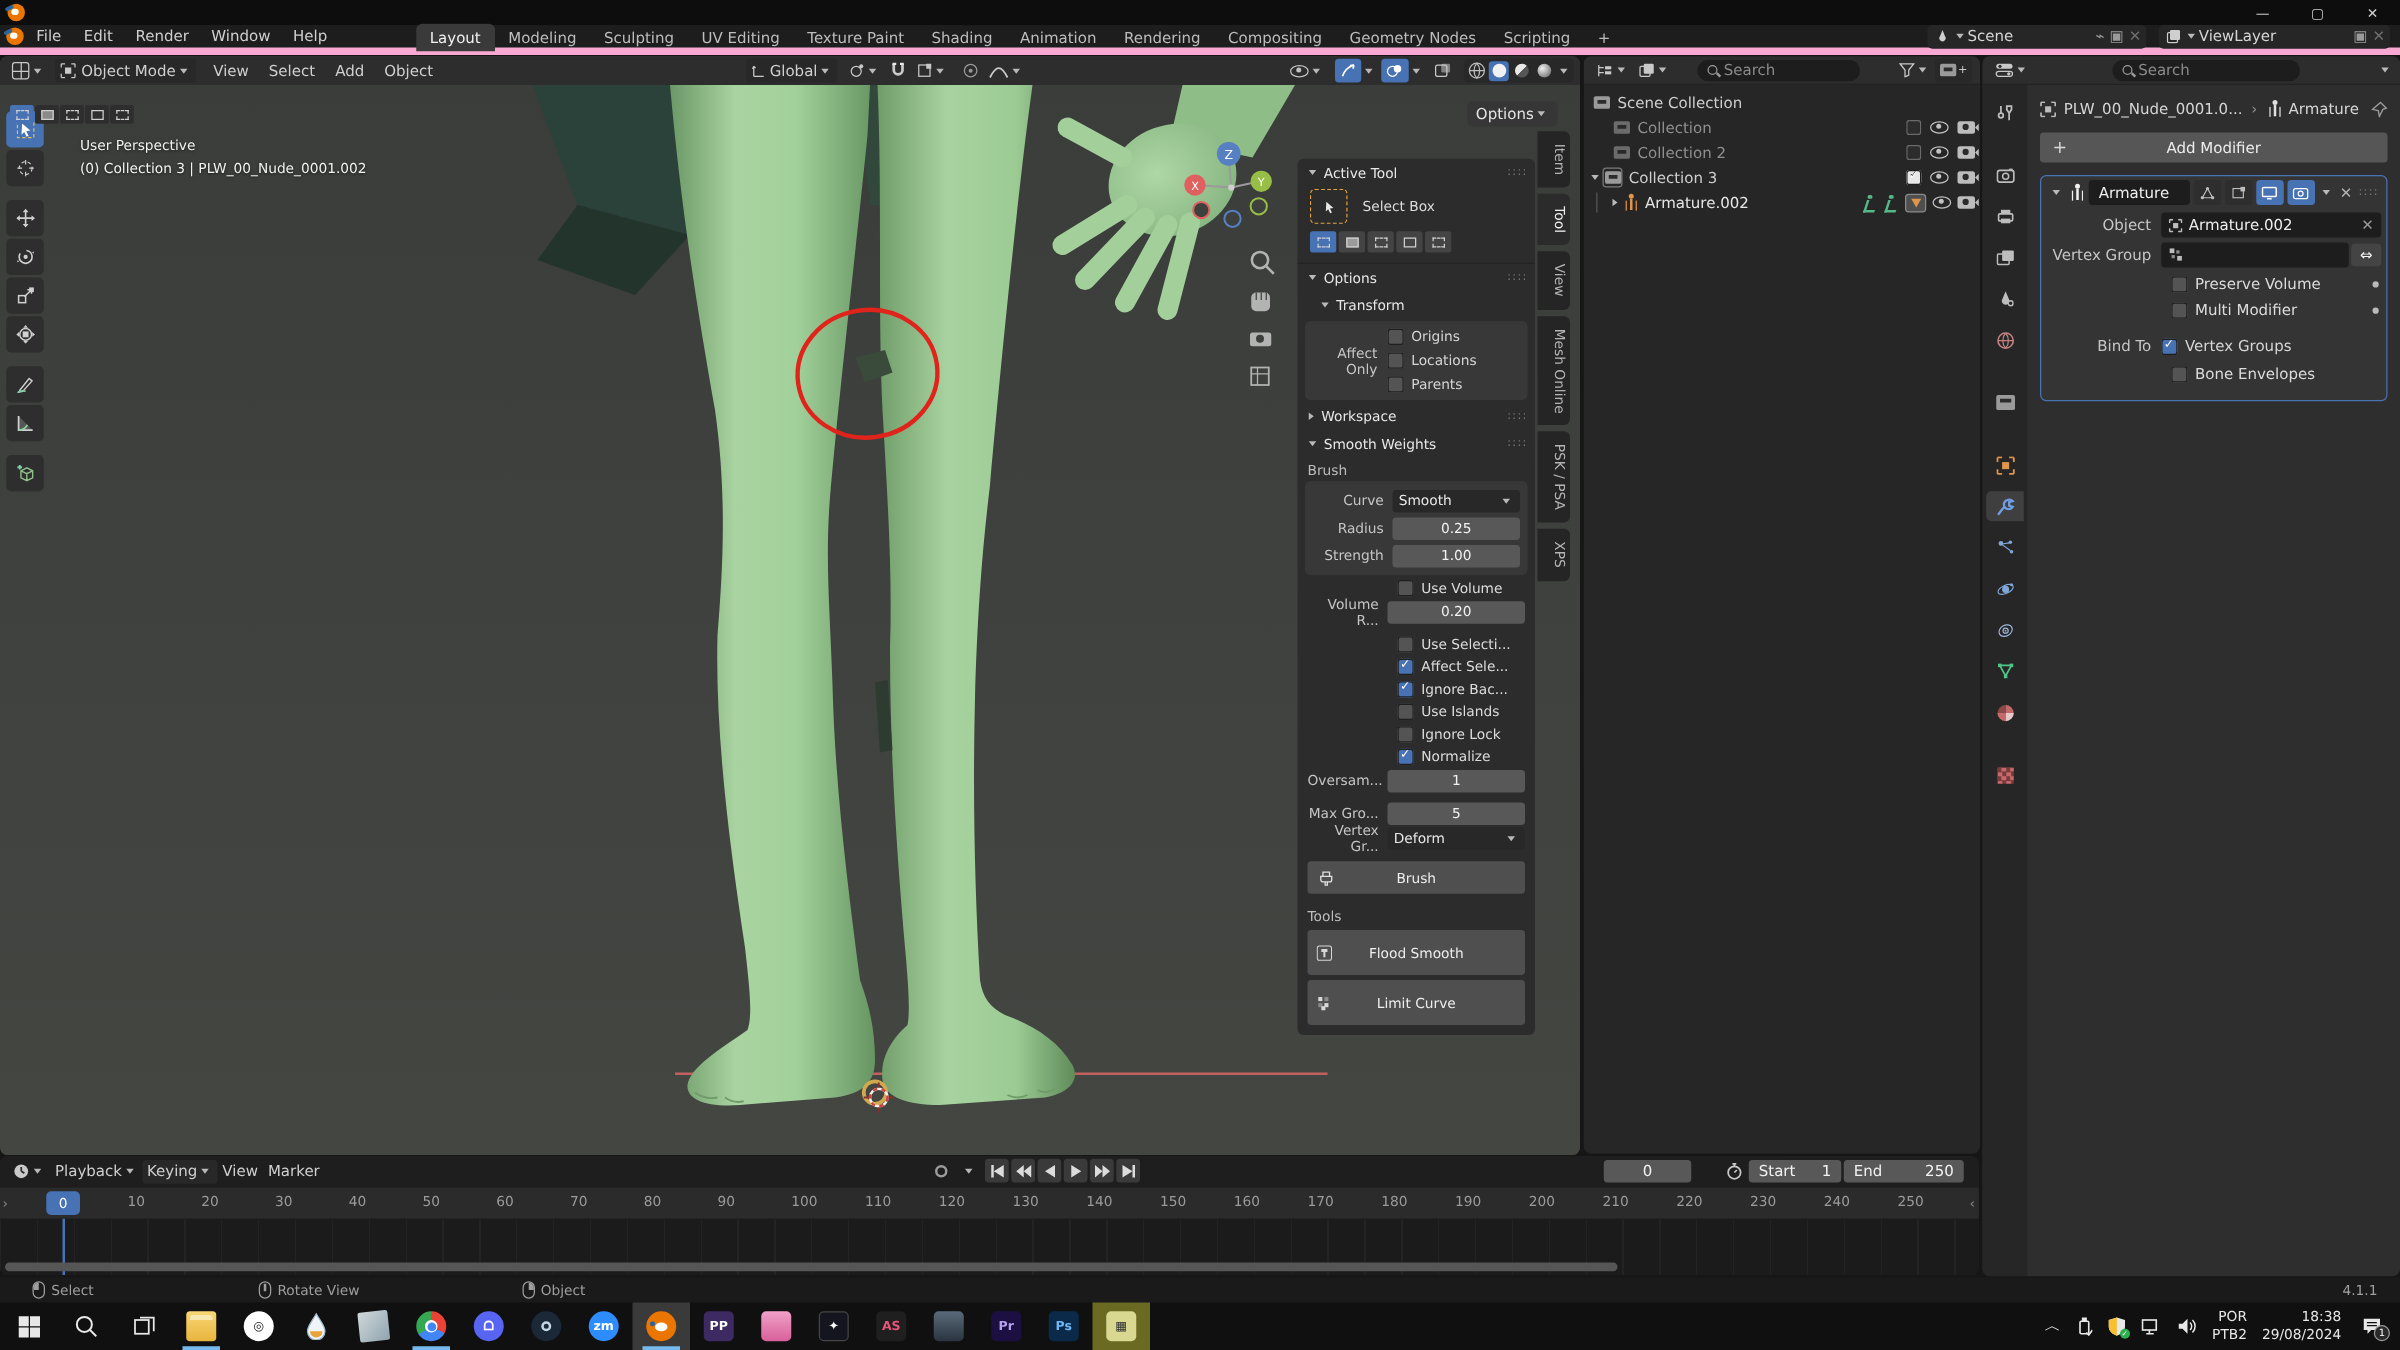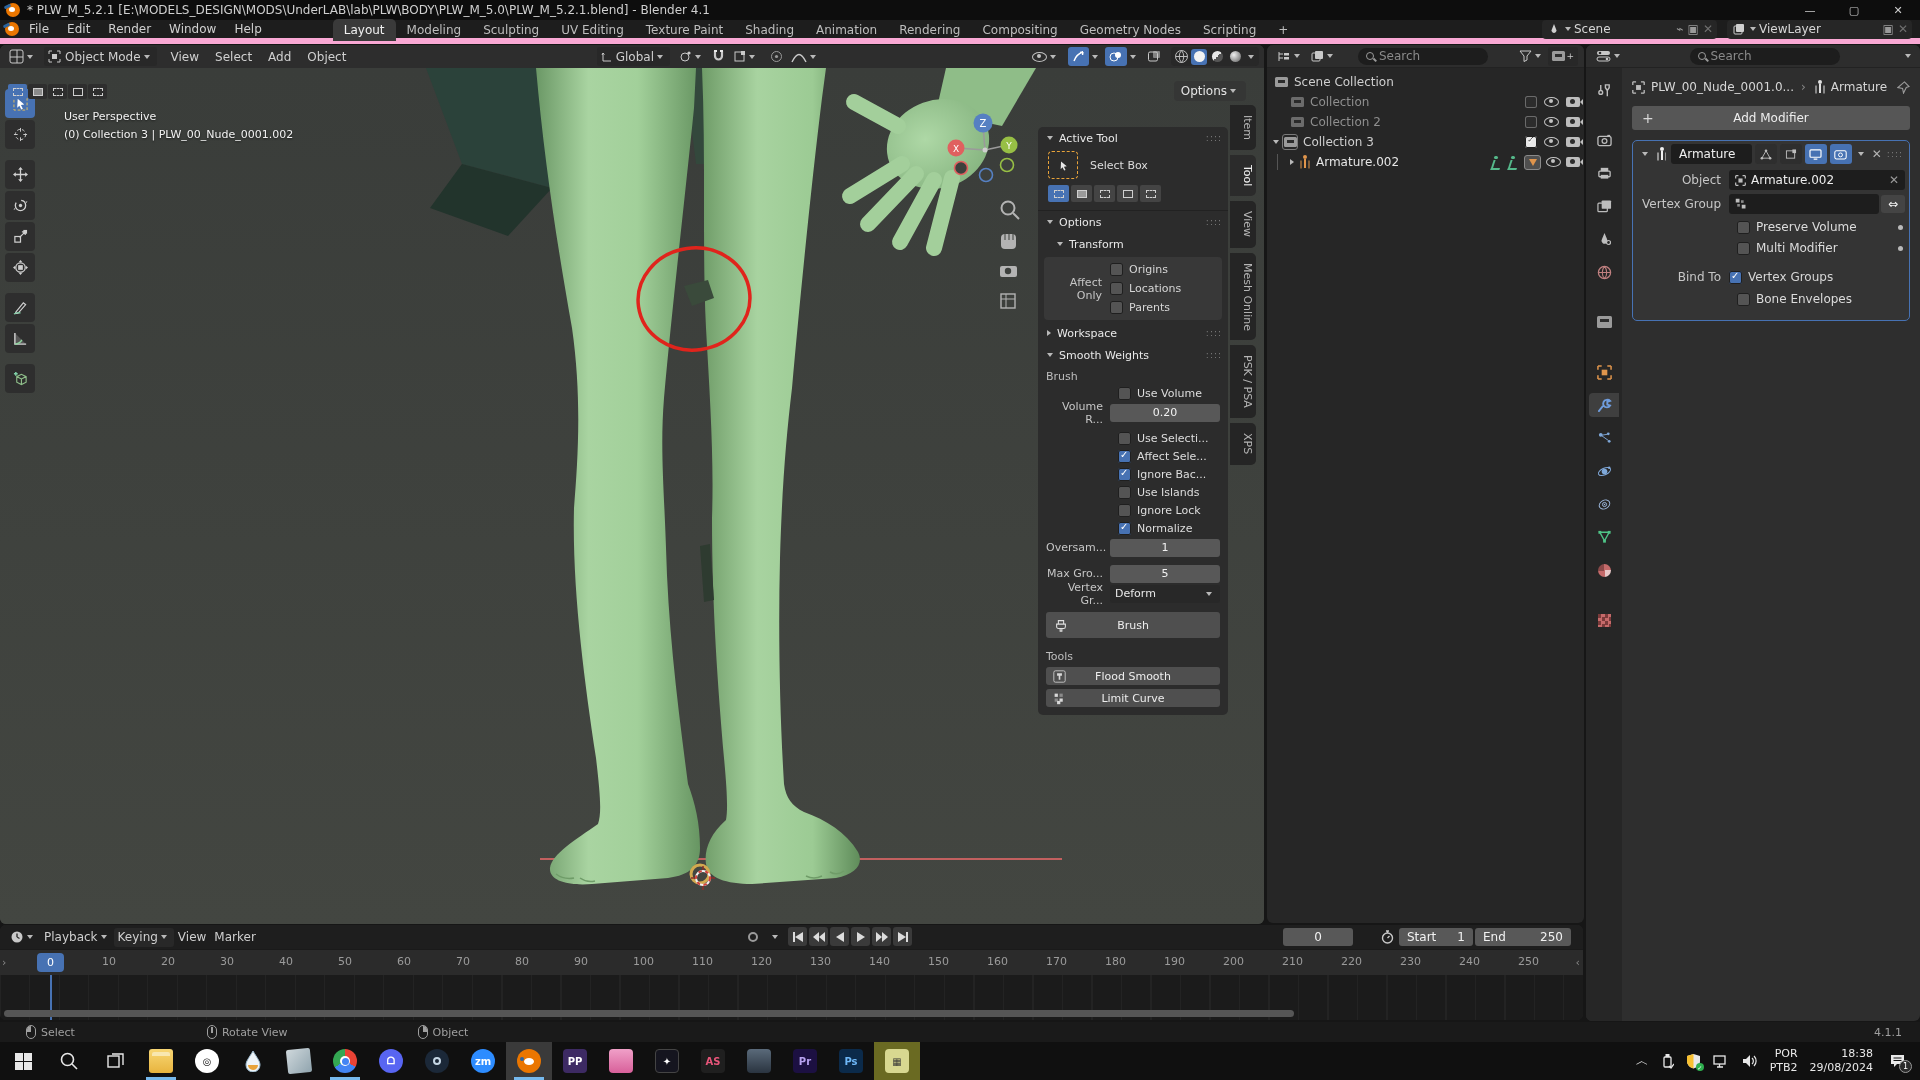--- a/index.html
+++ b/index.html
@@ -27,21 +27,21 @@
   .editor{position:absolute;background:#303030;border-radius:6px;overflow:hidden;}
   .ed-header{height:23px;background:#2d2d2d;display:flex;align-items:center;padding:0 6px;border-bottom:1px solid #222;}
   .hbtn{display:flex;align-items:center;height:19px;padding:0 4px;border-radius:3px;color:#cfcfcf;}
   .hbtn.boxed{background:#282828;}
   .icon16{width:16px;height:16px;display:inline-flex;align-items:center;justify-content:center;flex:none;}
   .cb{width:13px;height:13px;border-radius:2.5px;background:#545454;box-shadow:inset 0 0 0 1px #1f1f1f;display:inline-block;position:relative;flex:none;}
   .cb.on{background:#4772b3;}
   .cb.on:after{content:"✓";position:absolute;left:2px;top:-1px;color:#fff;font-size:10px;font-weight:bold;}
   .field{background:#585858;border-radius:3px;color:#f2f2f2;display:flex;align-items:center;justify-content:center;height:18px;}
   .dd{background:#282828;border-radius:3px;color:#e8e8e8;display:flex;align-items:center;height:18px;padding:0 5px;}
-  .btn{background:#4f4f4f;border-radius:3px;color:#ededed;display:flex;align-items:center;justify-content:center;height:18px;}
+  .btn{background:#4f4f4f;border-radius:3px;color:#ededed;display:flex;align-items:center;justify-content:center;height:36px;}
   .i-eye{width:15px;height:10px;border:1.4px solid #c2c2c2;border-radius:50%;position:relative;display:inline-block;flex:none;}
   .i-eye:after{content:"";position:absolute;left:3.6px;top:1.4px;width:4px;height:4px;border-radius:50%;background:#c2c2c2;}
   .i-cam{width:14px;height:10px;background:#bdbdbd;border-radius:2px;position:relative;display:inline-block;flex:none;}
   .i-cam:after{content:"";position:absolute;left:4px;top:2px;width:5px;height:5px;border-radius:50%;background:#2c2c2c;}
   .i-cam:before{content:"";position:absolute;right:-2.5px;top:2px;border-top:3px solid transparent;border-bottom:3px solid transparent;border-right:3.5px solid #bdbdbd;}
   .i-box{width:13px;height:10px;background:#9a9a9a;border-radius:1.5px;position:relative;display:inline-block;flex:none;}
   .i-box:after{content:"";position:absolute;left:3px;top:3px;right:3px;height:2.5px;background:#2c2c2c;}
   .grip{color:#7a7a7a;font-size:9px;letter-spacing:1px;}
   .dot{width:5px;height:5px;border-radius:50%;background:#b9b9b9;flex:none;}
   
@@ -140,21 +140,20 @@
   svg{display:block;}
   text{font-family:"DejaVu Sans",sans-serif;}
 </style>
 </head>
 <body>
 
 <div id="root">
 
   <div class="titlebar">
     <span class="blogo"></span>
-    <span>* PLW_M_5.2.1 [E:\MODELS_DESIGN\MODS\UnderLAB\lab\PLW\BODY\PLW_M_5.0\PLW_M_5.2.1.blend] - Blender 4.1</span>
     <div class="win-controls">
       <span class="wc">—</span>
       <span class="wc">▢</span>
       <span class="wc close">✕</span>
     </div>
   </div>
 
   <div class="topbar">
     <span class="icon16" style="margin-left:4px">
         <span class="blogo" style="margin:0"></span>
@@ -575,20 +574,42 @@
           <span style="margin-left:3px">Workspace</span>
           <span class="grip">::::</span>
         </div>
       <div class="ph">
           <span class="caret"></span>
           <span style="margin-left:3px">Smooth Weights</span>
           <span class="grip">::::</span>
         </div>
 
       <div style="margin:4px 8px 2px;color:#bdbdbd">Brush</div>
+      <div class="subbox" style="padding:5px 6px">
+        <div class="srow" style="margin:1px 0">
+            <span class="lbl">Curve</span>
+            <span class="dd wfield">
+              <span>Smooth</span>
+              <span class="grow"></span>
+              <span class="caret"></span>
+            </span>
+          </div>
+        <div class="srow" style="margin:3px 0">
+            <span class="lbl">Radius</span>
+            <span class="field wfield">
+              <span>0.25</span>
+            </span>
+          </div>
+        <div class="srow" style="margin:1px 0">
+            <span class="lbl">Strength</span>
+            <span class="field wfield">
+              <span>1.00</span>
+            </span>
+          </div>
+      </div>
       <div class="cbrow">
           <span class="cb"></span>
           <span>Use Volume</span>
         </div>
       <div class="srow">
           <span class="lbl">Volume R...</span>
           <span class="field wfield">
             <span>0.20</span>
           </span>
         </div>

